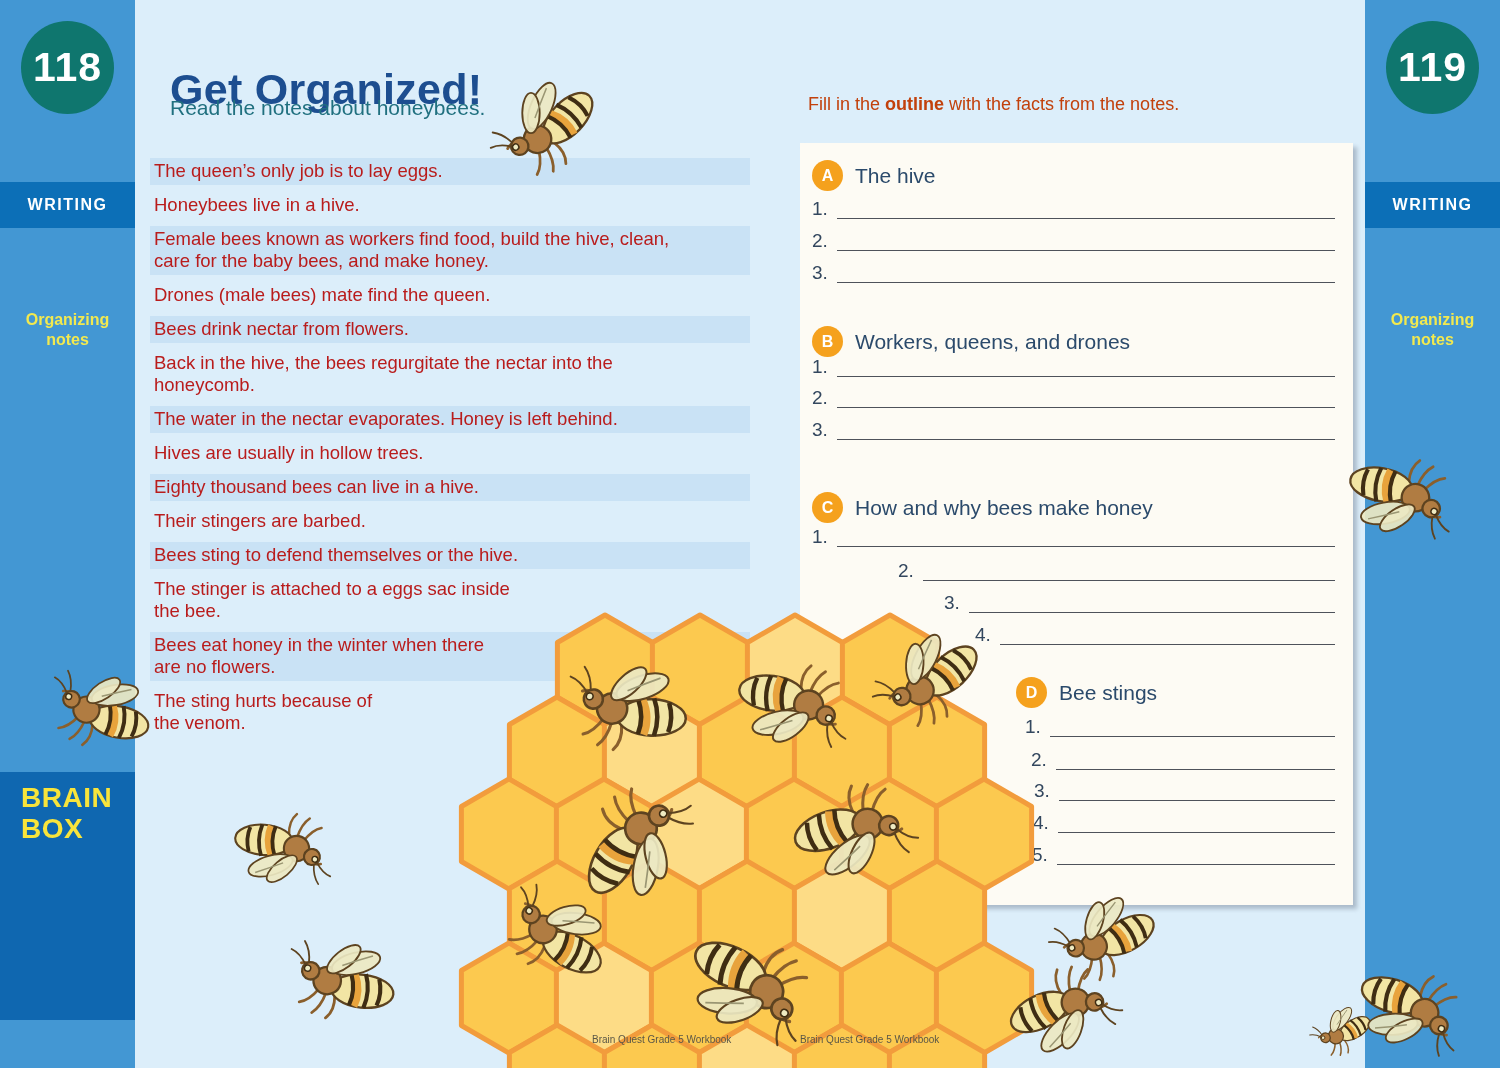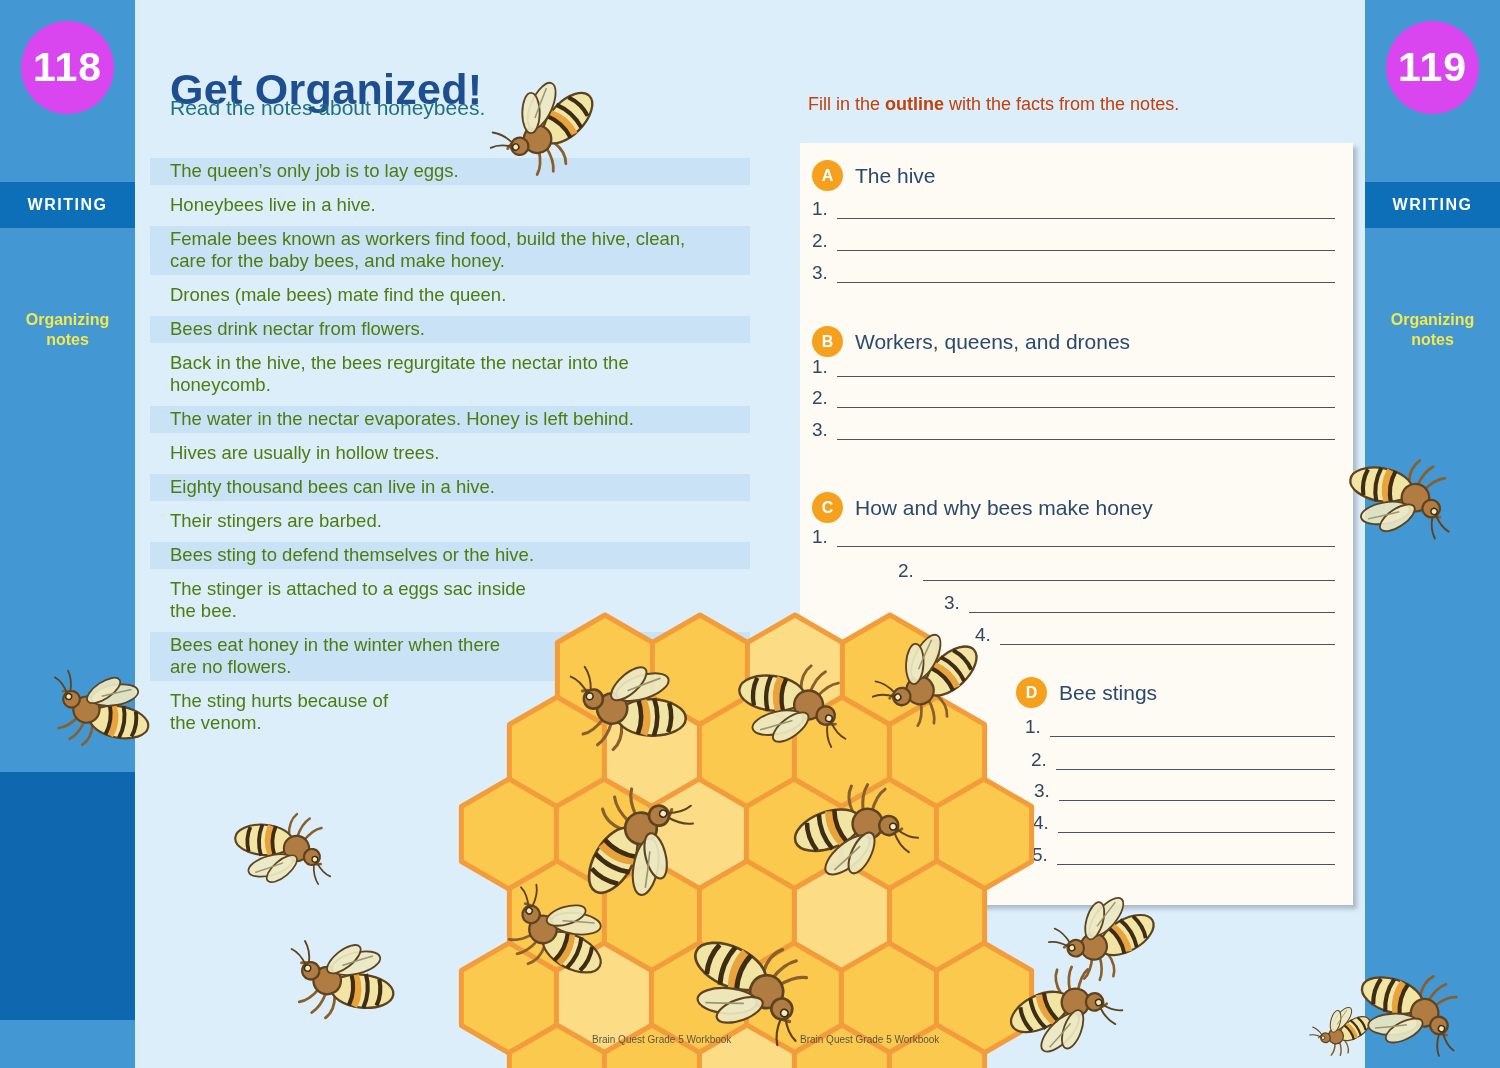--- a/index.html
+++ b/index.html
@@ -2,21 +2,21 @@
 <html><head>
 <meta charset="utf-8">
 <style>
   html,body{margin:0;padding:0;background:#9db4c4;}
   .page{position:relative;width:1500px;height:1068px;background:#dceefa;overflow:hidden;
         font-family:"Liberation Sans",sans-serif;}
   
   .sidebar{position:absolute;top:0;width:135px;height:1068px;background:#4397d3;z-index:5;}
   .sidebar.left{left:0}.sidebar.right{left:1365px}
   .page-circle{position:absolute;top:21px;left:21px;width:93px;height:93px;border-radius:50%;
-        background:#d946ef;color:#ffffff;font-weight:bold;font-size:41px;
+        background:#0f766e;color:#ffffff;font-weight:bold;font-size:41px;
         display:flex;align-items:center;justify-content:center;letter-spacing:1px;}
   .writing-band{position:absolute;top:182px;left:0;width:100%;height:46px;background:#0c6fb7;
         color:#fff;display:flex;align-items:center;justify-content:center;
         font-weight:bold;font-size:16px;letter-spacing:1.5px;}
   .organizing{position:absolute;top:310px;left:0;width:100%;text-align:center;color:#f2e94f;
         font-weight:bold;font-size:16px;line-height:20px;padding:0 18px;box-sizing:border-box;}
   .brainbox{position:absolute;top:772px;left:0;width:135px;height:248px;background:#0f67b0;
         box-sizing:border-box;padding:10px 0 0 21px;}
   .brainbox .bb-title{margin:0;color:#f8e43b;font-size:28px;line-height:31px;font-weight:bold;
         width:105px;letter-spacing:.5px;}
@@ -24,22 +24,22 @@
         line-height:19.5px;width:106px;}
   .brainbox .hl{color:#f8e43b;}
   
   .main-title{position:absolute;left:170px;top:36px;font-size:43px;font-weight:bold;
         color:#1d4e90;letter-spacing:.3px;z-index:10;}
   .subtitle{position:absolute;left:170px;top:96px;font-size:21px;color:#20707f;z-index:10;}
   .instruction{position:absolute;left:808px;top:94px;font-size:18px;color:#c2410c;z-index:10;}
   .instruction .b{font-weight:bold;}
   
   .notes{position:absolute;left:150px;top:158px;width:600px;z-index:10;}
-  .note{white-space:pre;font-size:18.5px;line-height:22px;color:#4d7c0f;
-        padding:2px 0 3px 20px;margin-bottom:7px;}
+  .note{white-space:pre;font-size:18.5px;line-height:22px;color:#b91c1c;
+        padding:2px 0 3px 4px;margin-bottom:7px;}
   .note:nth-child(odd){background:#c9e2f5;}
   
   .card-wrap{position:absolute;left:800px;top:143px;z-index:20;
         filter:drop-shadow(4px 4px 2px rgba(110,125,145,.45));}
   .card{position:relative;width:553px;height:762px;background:#fdfbf4;
         clip-path:polygon(0 0,553 0,553 746,516 753,478 745,440 757,402 747,364 758,326 748,
         288 757,250 747,212 758,174 748,136 757,98 747,60 756,30 747,0 753);}
   .sec-head{position:absolute;display:flex;align-items:center;gap:12px;}
   .badge{width:31px;height:31px;border-radius:50%;background:#f5a11d;color:#fff;
         font-weight:bold;font-size:16px;display:flex;align-items:center;justify-content:center;}
@@ -92,20 +92,21 @@
   </defs>
 </svg>
 
 <div class="page">
 
   <div class="sidebar left">
     <div class="page-circle">118</div>
     <div class="writing-band">WRITING</div>
     <div class="organizing">Organizing notes</div>
     <div class="brainbox">
+      <h2 class="bb-title">BRAIN BOX</h2>
     </div>
   </div>
 
   <div class="sidebar right">
     <div class="page-circle">119</div>
     <div class="writing-band">WRITING</div>
     <div class="organizing">Organizing notes</div>
   </div>
 
   <h1 class="main-title">Get Organized!</h1>

